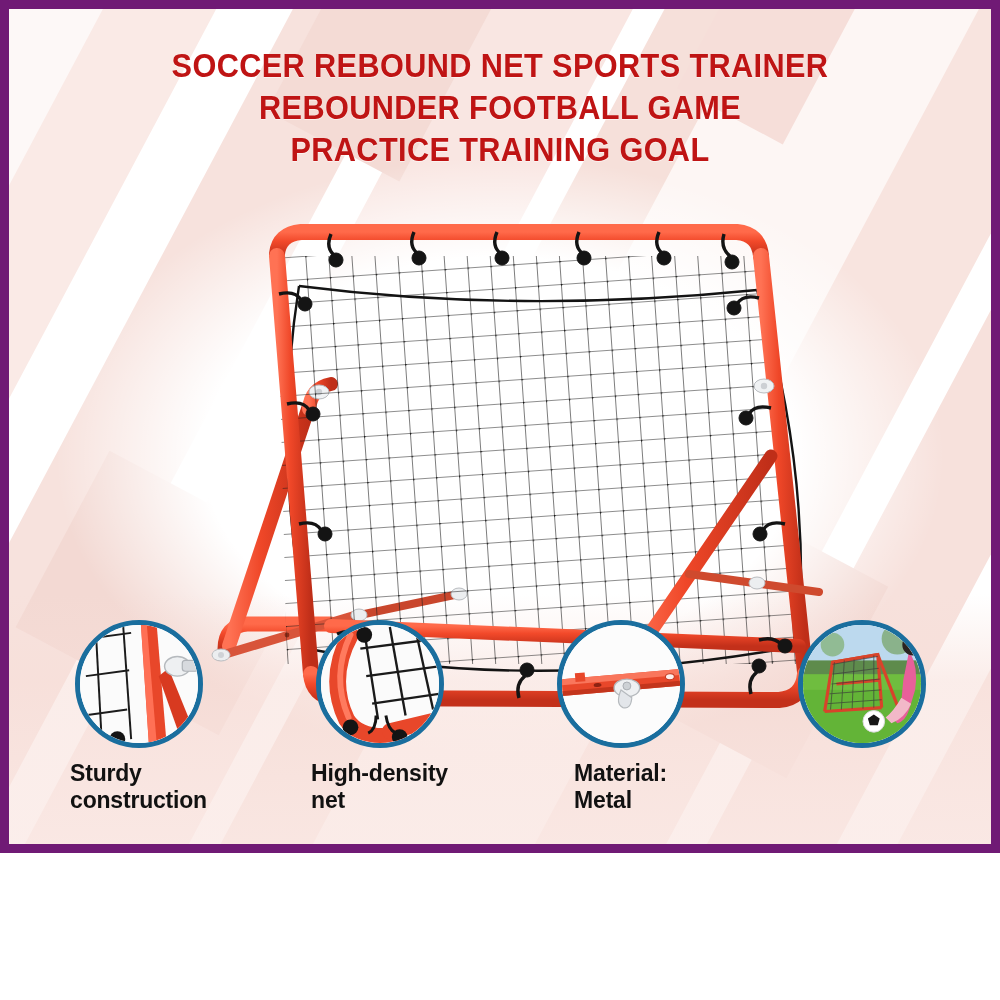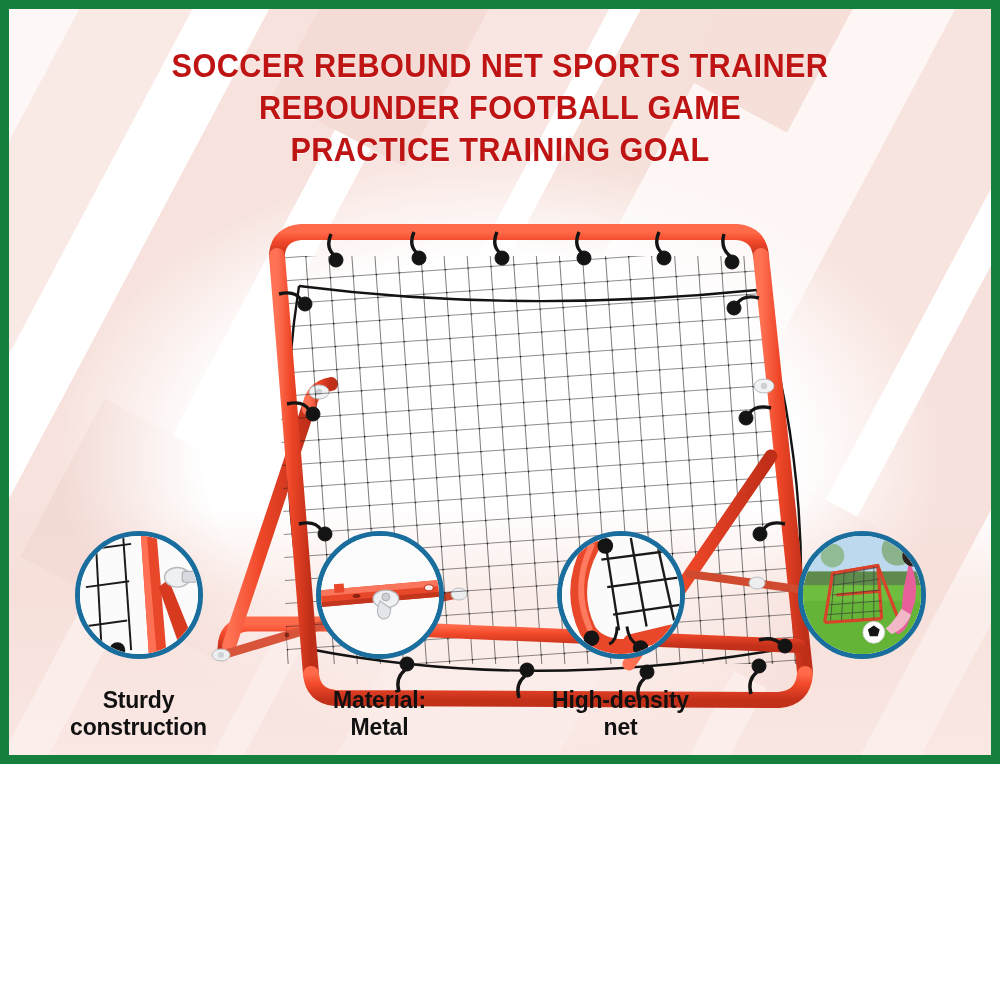--- a/index.html
+++ b/index.html
@@ -2,23 +2,23 @@
 <html><head>
 <meta charset="utf-8">
 <style>
   html,body{margin:0;padding:0;}
   body{
     width:1000px;height:1000px;overflow:hidden;
     background:#ffffff;
     font-family:"Liberation Sans","DejaVu Sans",sans-serif;
   }
   #poster{
-    position:relative;width:1000px;height:764px;
+    position:relative;width:1000px;height:853px;
     box-sizing:border-box;
-    border:9px solid #15803d;
+    border:9px solid #701a75;
     background:#fca5a5;
     overflow:hidden;
   }
   
   .bg-stripes{
     position:absolute;inset:0;
     background:#fdf8f7;
     overflow:hidden;
   }
   .stripe{
@@ -72,22 +72,22 @@
   .fcircle{
     width:128px;height:128px;border-radius:50%;
     border:5px solid #1a6e9e;
     background:#ffffff;
     overflow:hidden;position:relative;
     box-sizing:border-box;
     flex:0 0 auto;
   }
   .fcircle svg{display:block;width:100%;height:100%;}
   .flabel{
-    margin-top:28px;
-    text-align:center;
+    margin-top:12px;
+    text-align:left;
     color:#111111;
     font-weight:bold;
     font-size:23px;
     line-height:27px;
     letter-spacing:-0.2px;
   }
   .flabel span{display:block;}
 </style>
 </head>
 <body>
@@ -316,45 +316,20 @@
       </div>
       <div class="flabel">
         <span>Sturdy</span>
         <span>construction</span>
       </div>
     </div>
 
     <div class="feature">
       <div class="fcircle">
         <svg viewBox="0 0 120 120">
-          <rect width="120" height="120" fill="#fcfcfc"></rect>
-          <g transform="rotate(-5 60 58)">
-            <rect x="-6" y="50" width="132" height="17" rx="3" fill="#e8472a"></rect>
-            <rect x="-6" y="50" width="132" height="6" rx="3" fill="#f9765c"></rect>
-            <rect x="-6" y="62" width="132" height="5" rx="2" fill="#c3351c"></rect>
-            <rect x="14" y="45" width="10" height="9" fill="#e8472a"></rect>
-            <ellipse cx="36" cy="59" rx="4" ry="2" fill="#8d2212"></ellipse>
-            <ellipse cx="110" cy="57" rx="4.5" ry="3" fill="#fdf0ee" stroke="#c2381f" stroke-width="1"></ellipse>
-          </g>
-          <g transform="translate(0,2)">
-            <ellipse cx="66" cy="62" rx="13" ry="9" fill="#eef0f2" stroke="#b6babe" stroke-width="1.4"></ellipse>
-            <path d="M60 64 q-6 14 2 18 q8 2 9 -10 z" fill="#e3e6ea" stroke="#b6babe" stroke-width="1.2"></path>
-            <circle cx="66" cy="60" r="4" fill="#cdd1d5" stroke="#a9adb2" stroke-width="1"></circle>
-          </g>
-        </svg>
-      </div>
-      <div class="flabel">
-        <span>Material:</span>
-        <span>Metal</span>
-      </div>
-    </div>
-
-    <div class="feature">
-      <div class="fcircle">
-        <svg viewBox="0 0 120 120">
           <rect width="120" height="120" fill="#fbfbfb"></rect>
           <g stroke="#1a1a1a" stroke-width="2.4" fill="none">
             <path d="M44 6 L58 96"></path>
               <path d="M70 2 L86 92"></path>
               <path d="M96 4 L114 86"></path>
             <path d="M40 24 L118 14"></path>
               <path d="M46 52 L120 42"></path>
               <path d="M52 80 L120 70"></path>
           </g>
           <path d="M30 10 Q6 54 26 96 Q40 118 78 112" fill="none" stroke="#e8472a" stroke-width="17" stroke-linecap="round"></path>
@@ -365,20 +340,45 @@
             <circle cx="30" cy="104" r="8"></circle>
             <circle cx="80" cy="114" r="8"></circle>
             <path d="M56 92 q0 14 -8 18" stroke="#141414" stroke-width="3" fill="none"></path>
             <path d="M66 92 q2 14 10 18" stroke="#141414" stroke-width="3" fill="none"></path>
           </g>
         </svg>
       </div>
       <div class="flabel">
         <span>High-density</span>
         <span>net</span>
+      </div>
+    </div>
+
+    <div class="feature">
+      <div class="fcircle">
+        <svg viewBox="0 0 120 120">
+          <rect width="120" height="120" fill="#fcfcfc"></rect>
+          <g transform="rotate(-5 60 58)">
+            <rect x="-6" y="50" width="132" height="17" rx="3" fill="#e8472a"></rect>
+            <rect x="-6" y="50" width="132" height="6" rx="3" fill="#f9765c"></rect>
+            <rect x="-6" y="62" width="132" height="5" rx="2" fill="#c3351c"></rect>
+            <rect x="14" y="45" width="10" height="9" fill="#e8472a"></rect>
+            <ellipse cx="36" cy="59" rx="4" ry="2" fill="#8d2212"></ellipse>
+            <ellipse cx="110" cy="57" rx="4.5" ry="3" fill="#fdf0ee" stroke="#c2381f" stroke-width="1"></ellipse>
+          </g>
+          <g transform="translate(0,2)">
+            <ellipse cx="66" cy="62" rx="13" ry="9" fill="#eef0f2" stroke="#b6babe" stroke-width="1.4"></ellipse>
+            <path d="M60 64 q-6 14 2 18 q8 2 9 -10 z" fill="#e3e6ea" stroke="#b6babe" stroke-width="1.2"></path>
+            <circle cx="66" cy="60" r="4" fill="#cdd1d5" stroke="#a9adb2" stroke-width="1"></circle>
+          </g>
+        </svg>
+      </div>
+      <div class="flabel">
+        <span>Material:</span>
+        <span>Metal</span>
       </div>
     </div>
 
     <div class="feature">
       <div class="fcircle">
         <svg viewBox="0 0 120 120">
           <rect width="120" height="120" fill="#cfe4f2"></rect>
           <rect y="0" width="120" height="40" fill="#bcd9ee"></rect>
           <circle cx="96" cy="14" r="16" fill="#7aa46a" opacity="0.75"></circle>
           <circle cx="30" cy="20" r="12" fill="#7fae6e" opacity="0.7"></circle>

